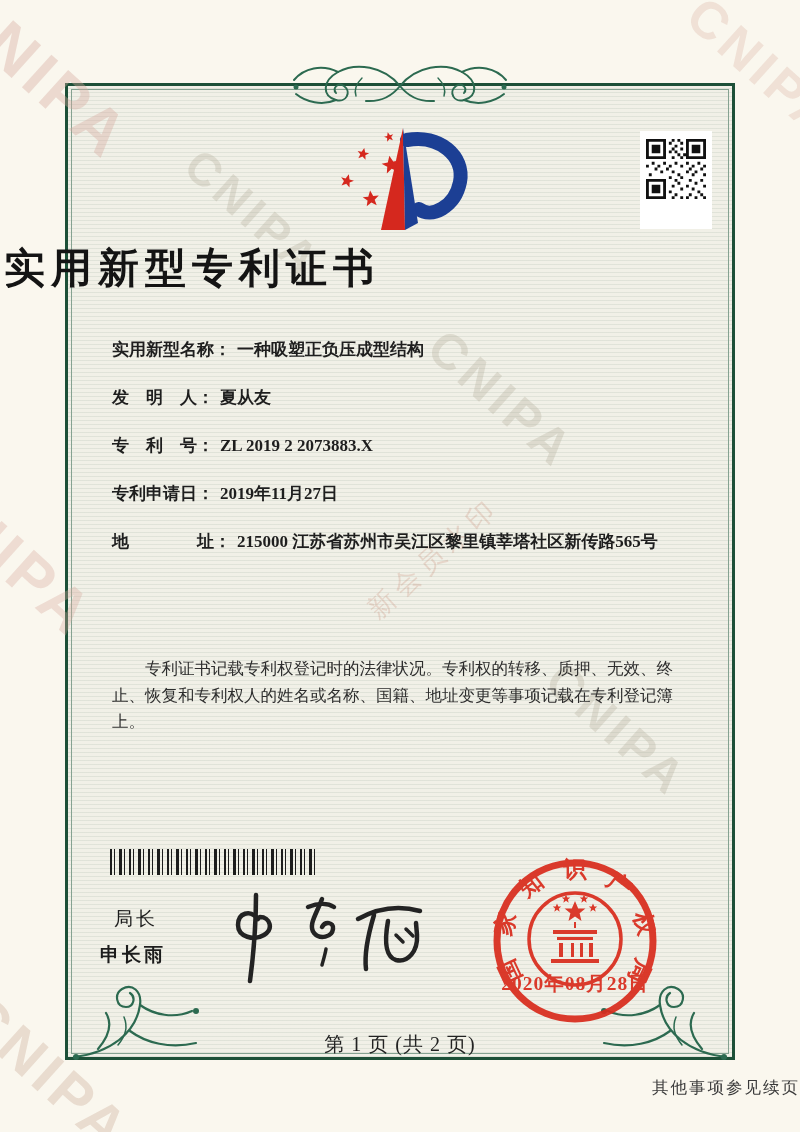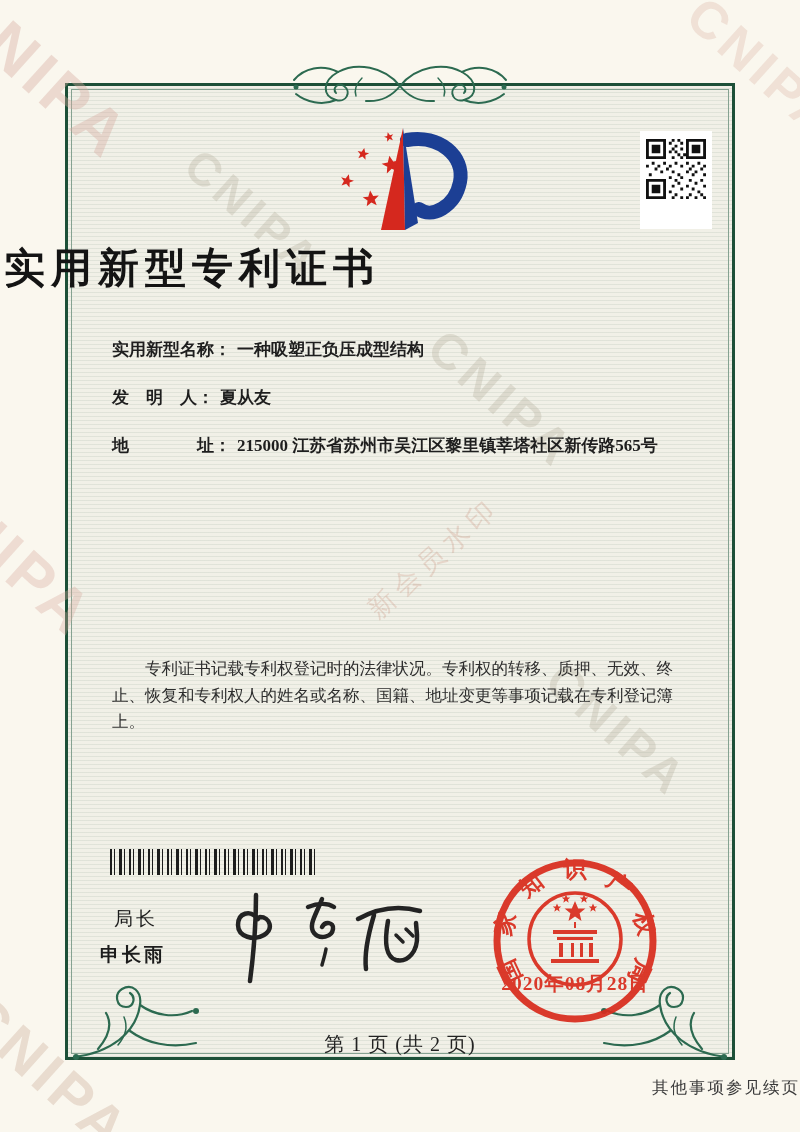--- a/index.html
+++ b/index.html
@@ -173,20 +173,26 @@
   <div class="z title">实用新型专利证书</div>
 
   <div class="z fields">
     <div class="row">
       <span>实用新型名称：</span><span class="fvalue">一种吸塑正负压成型结构</span>
     </div>
     <div class="row">
       <span>发　明　人：</span><span class="fvalue">夏从友</span>
     </div>
     <div class="row">
+      <span>专　利　号：</span><span class="fvalue">ZL 2019 2 2073883.X</span>
+    </div>
+    <div class="row">
+      <span>专利申请日：</span><span class="fvalue">2019年11月27日</span>
+    </div>
+    <div class="row">
       <span>地　　　　址：</span><span class="fvalue">215000 江苏省苏州市吴江区黎里镇莘塔社区新传路565号</span>
     </div>
   </div>
 
   <div class="z legal">
     <p>专利证书记载专利权登记时的法律状况。专利权的转移、质押、无效、终止、恢复和专利权人的姓名或名称、国籍、地址变更等事项记载在专利登记簿上。</p>
   </div>
 
   <div class="z barcode"></div>
 

